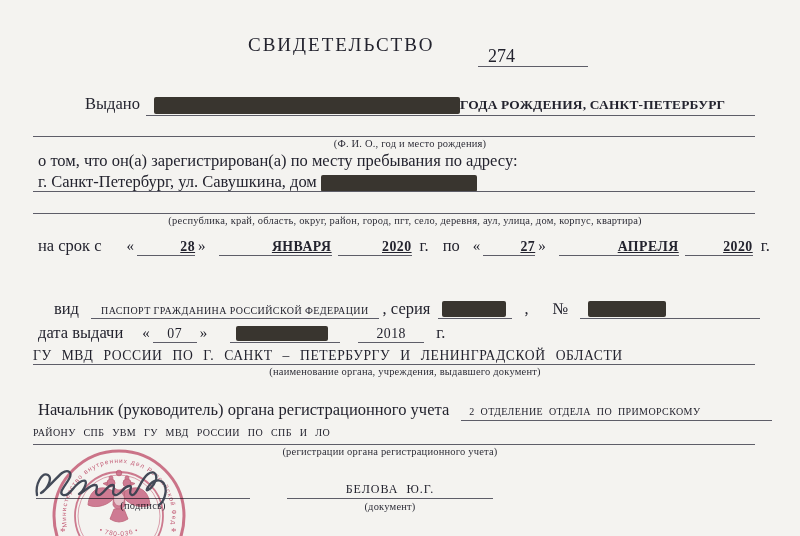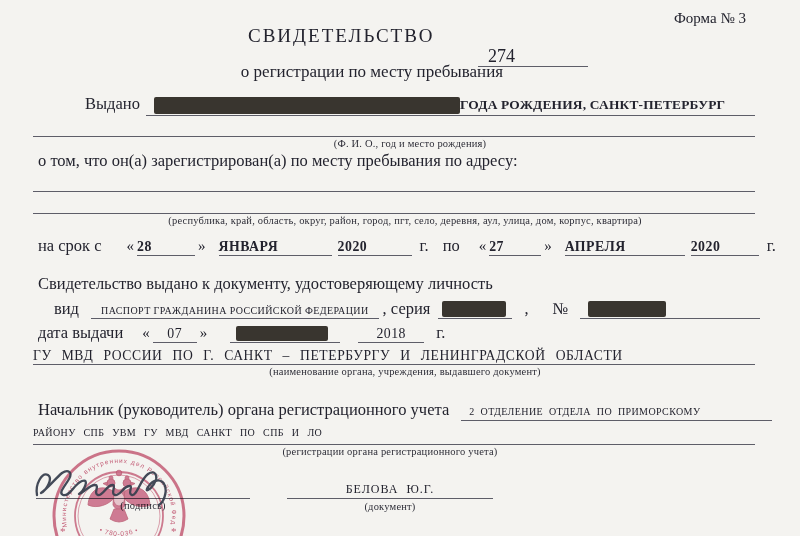--- a/index.html
+++ b/index.html
@@ -6,73 +6,74 @@
   .page{position:relative;width:800px;height:536px;background:#f4f3f0;overflow:hidden;
         font-family:"Liberation Serif", serif;color:#23232e;}
   .abs{position:absolute;white-space:nowrap;}
   .row{position:absolute;display:flex;align-items:baseline;white-space:nowrap;}
   .rule{position:absolute;height:0;border-top:1px solid #5d5d68;}
   .caption{position:absolute;font-size:10.5px;color:#2e2e38;text-align:center;letter-spacing:0.2px;white-space:nowrap;}
   .body-txt{font-size:16.5px;}
   .caps{font-size:10px;letter-spacing:0.4px;}
   .ul{border-bottom:1px solid #5d5d68;}
   .redact{background:#39352f;border-radius:2px;}
-  .bval{font-weight:bold;font-size:13.8px;text-align:left;display:inline-block;border-bottom:1px solid #5d5d68;letter-spacing:0.5px;}
+  .bval{font-weight:bold;font-size:13.8px;text-align:right;display:inline-block;border-bottom:1px solid #5d5d68;letter-spacing:0.5px;text-decoration:underline;}
   .rval{font-size:13.8px;text-align:center;display:inline-block;border-bottom:1px solid #5d5d68;letter-spacing:0.5px;}
   .quote{font-size:15px;margin:0 3px;}
   .boxwrap{align-self:flex-end;height:18px;border-bottom:1px solid #5d5d68;display:flex;align-items:center;}
   .stamp-svg{position:absolute;mix-blend-mode:multiply;opacity:0.92;}
   .sig-svg{position:absolute;}
 </style>
 </head>
 <body>
 
 <div class="page">
 
-  <div class="abs" style="top:10px;left:655px;width:110px;text-align:center;font-size:15px;">Форма № 3</div>
 
-  <div class="abs" style="top:25px;left:248px;font-size:19px;letter-spacing:2px;">СВИДЕТЕЛЬСТВО</div>
+  <div class="abs" style="top:34px;left:248px;font-size:19px;letter-spacing:2px;">СВИДЕТЕЛЬСТВО</div>
 
   <div class="abs" style="top:46px;left:478px;width:100px;height:20px;border-bottom:1px solid #5d5d68;font-size:18px;padding-left:10px;">274</div>
 
-  <div class="abs" style="top:62px;left:172px;width:400px;text-align:center;font-size:17px;">о регистрации по месту пребывания</div>
 
   <div class="row body-txt" style="top:94px;left:85px;">
     <span>Выдано</span>
     <span class="redact" style="width:306px;height:17px;align-self:center;margin-left:14px;margin-top:3px;"></span>
     <span style="font-weight:bold;font-size:13.4px;margin-left:0;letter-spacing:0.2px;">ГОДА РОЖДЕНИЯ, САНКТ-ПЕТЕРБУРГ</span>
   </div>
   <div class="rule" style="top:115px;left:146px;width:609px;"></div>
   <div class="rule" style="top:136px;left:33px;width:722px;"></div>
   <div class="caption" style="top:138px;left:0;width:820px;">(Ф. И. О., год и место рождения)</div>
 
   <div class="abs body-txt" style="top:151px;left:38px;">о том, что он(а) зарегистрирован(а) по месту пребывания по адресу:</div>
 
+  <div class="row body-txt" style="top:172px;left:38px;">
+    <span>г. Санкт-Петербург, ул. Савушкина, дом</span>
+    <span class="redact" style="width:156px;height:17px;align-self:center;margin-left:4px;margin-top:3px;"></span>
+  </div>
   <div class="rule" style="top:191px;left:33px;width:722px;"></div>
   <div class="rule" style="top:213px;left:33px;width:722px;"></div>
   <div class="caption" style="top:215px;left:0;width:810px;">(республика, край, область, округ, район, город, пгт, село, деревня, аул, улица, дом, корпус, квартира)</div>
 
   <div class="row body-txt" style="top:236px;left:38px;">
     <span style="margin-right:22px;">на срок с</span>
     <span class="quote">«</span>
     <span class="bval" style="width:58px;">28</span>
     <span class="quote">»</span>
     <span class="bval" style="width:113px;margin-left:10px;margin-right:6px;">ЯНВАРЯ</span>
     <span class="bval" style="width:74px;">2020</span>
     <span style="margin:0 14px 0 8px;">г.</span>
-    <span style="margin-right:16px;">по</span>
+    <span style="margin-right:10px;">по</span>
     <span class="quote">«</span>
     <span class="bval" style="width:52px;">27</span>
     <span class="quote">»</span>
     <span class="bval" style="width:120px;margin-left:10px;margin-right:6px;">АПРЕЛЯ</span>
     <span class="bval" style="width:68px;">2020</span>
     <span style="margin-left:8px;">г.</span>
   </div>
 
-  <div class="abs body-txt" style="top:274px;left:38px;">Свидетельство выдано к документу, удостоверяющему личность</div>
 
   <div class="row body-txt" style="top:299px;left:38px;right:40px;margin-left:16px;">
     <span style="margin-right:12px;">вид</span>
     <span class="caps ul" style="padding:0 10px 2px 10px;">ПАСПОРТ ГРАЖДАНИНА РОССИЙСКОЙ ФЕДЕРАЦИИ</span>
     <span style="margin-left:4px;">, серия</span>
     <span class="boxwrap" style="width:74px;margin-left:8px;">
       <span class="redact" style="width:64px;height:16px;margin-left:4px;"></span>
     </span>
     <span style="margin:0 24px 0 12px;">,</span>
     <span>№</span>
@@ -94,21 +95,21 @@
   </div>
 
   <div class="abs caps" style="top:348px;left:33px;font-size:13.6px;word-spacing:6px;letter-spacing:0.6px;">ГУ МВД РОССИИ ПО Г. САНКТ – ПЕТЕРБУРГУ И ЛЕНИНГРАДСКОЙ ОБЛАСТИ</div>
   <div class="rule" style="top:364px;left:33px;width:722px;"></div>
   <div class="caption" style="top:366px;left:0;width:810px;">(наименование органа, учреждения, выдавшего документ)</div>
 
   <div class="row" style="top:400px;left:38px;right:28px;">
     <span class="body-txt" style="margin-right:12px;">Начальник (руководитель) органа регистрационного учета</span>
     <span class="caps ul" style="flex:1;padding:0 0 3px 8px;word-spacing:3px;">2 ОТДЕЛЕНИЕ ОТДЕЛА ПО ПРИМОРСКОМУ</span>
   </div>
-  <div class="abs caps" style="top:427px;left:33px;word-spacing:5px;">РАЙОНУ СПБ УВМ ГУ МВД САНКТ ПО СПБ И ЛО</div>
+  <div class="abs caps" style="top:427px;left:33px;word-spacing:5px;">РАЙОНУ СПБ УВМ ГУ МВД РОССИИ ПО СПБ И ЛО</div>
   <div class="rule" style="top:444px;left:33px;width:722px;"></div>
   <div class="caption" style="top:446px;left:0;width:780px;">(регистрации органа регистрационного учета)</div>
 
   <div class="rule" style="top:498px;left:36px;width:214px;"></div>
   <div class="caption" style="top:500px;left:88px;width:110px;">(подпись)</div>
 
   <div class="abs caps" style="top:482px;left:287px;width:206px;text-align:center;font-size:12px;word-spacing:4px;letter-spacing:1px;">БЕЛОВА Ю.Г.</div>
   <div class="rule" style="top:498px;left:287px;width:206px;"></div>
   <div class="caption" style="top:501px;left:287px;width:206px;">(документ)</div>
 

